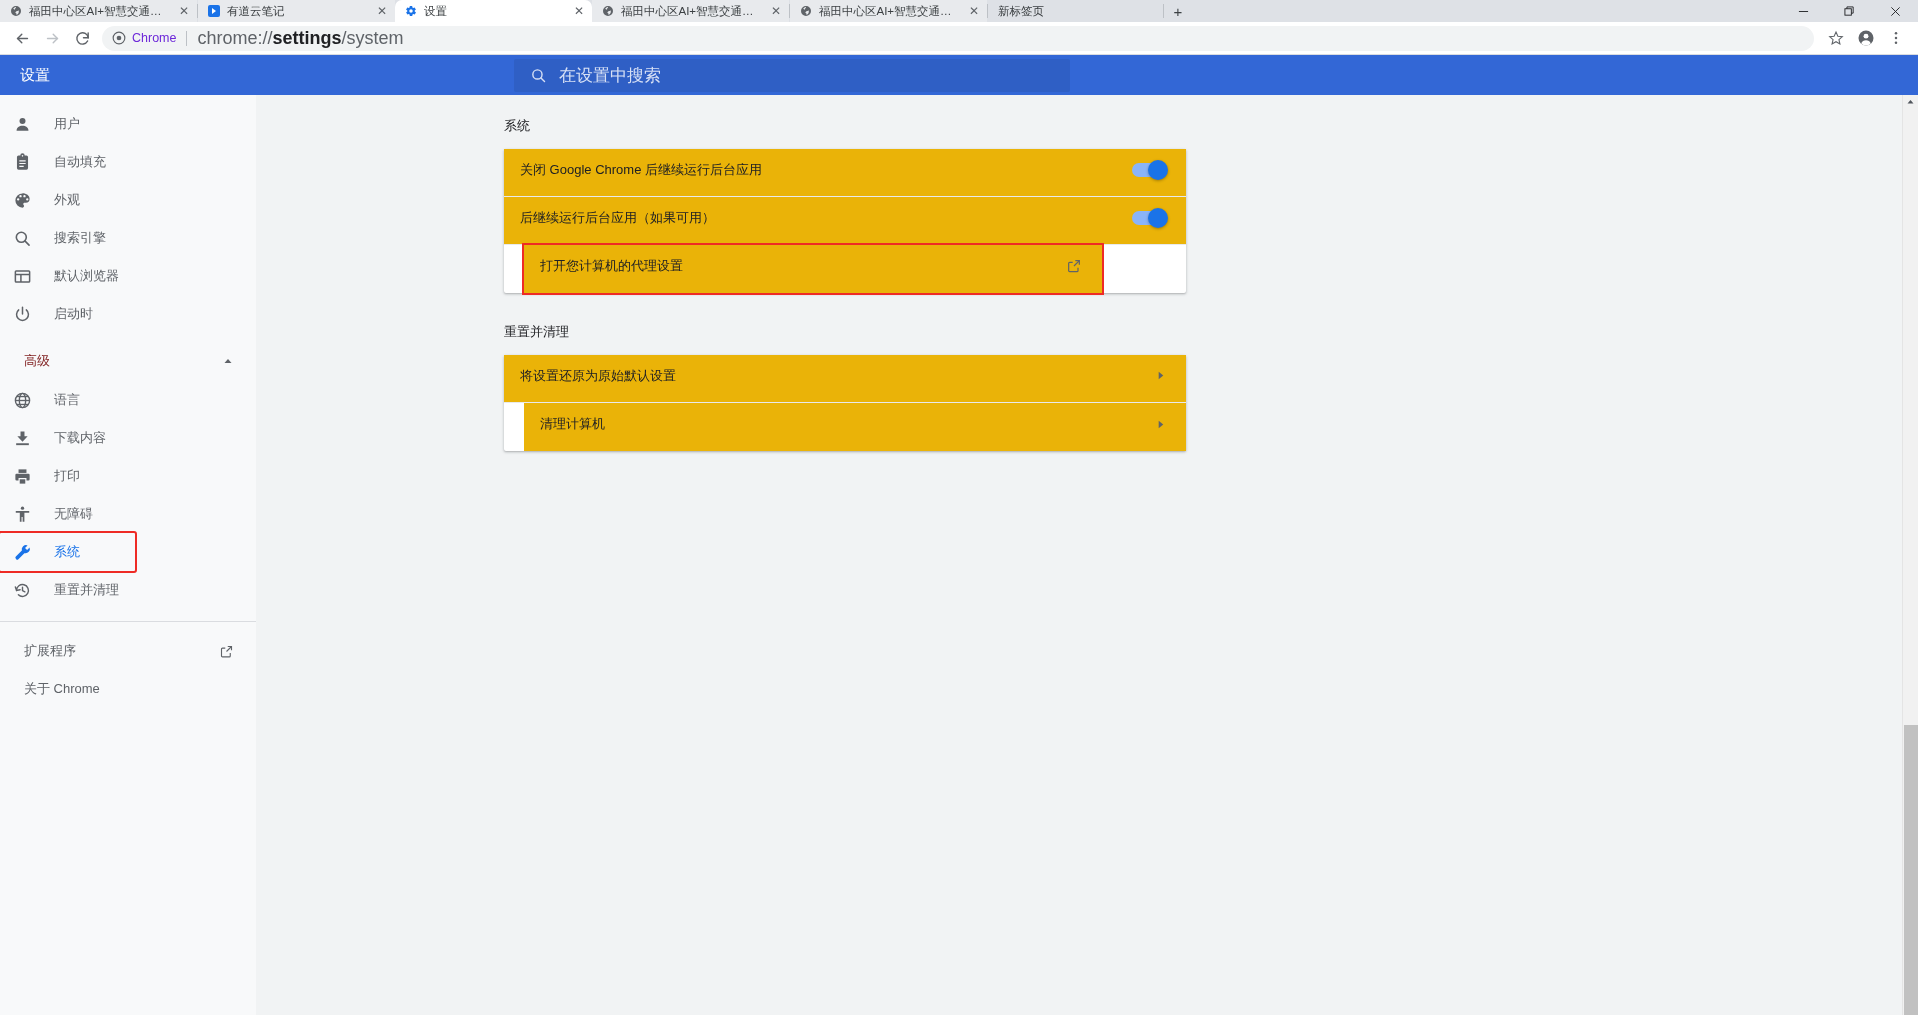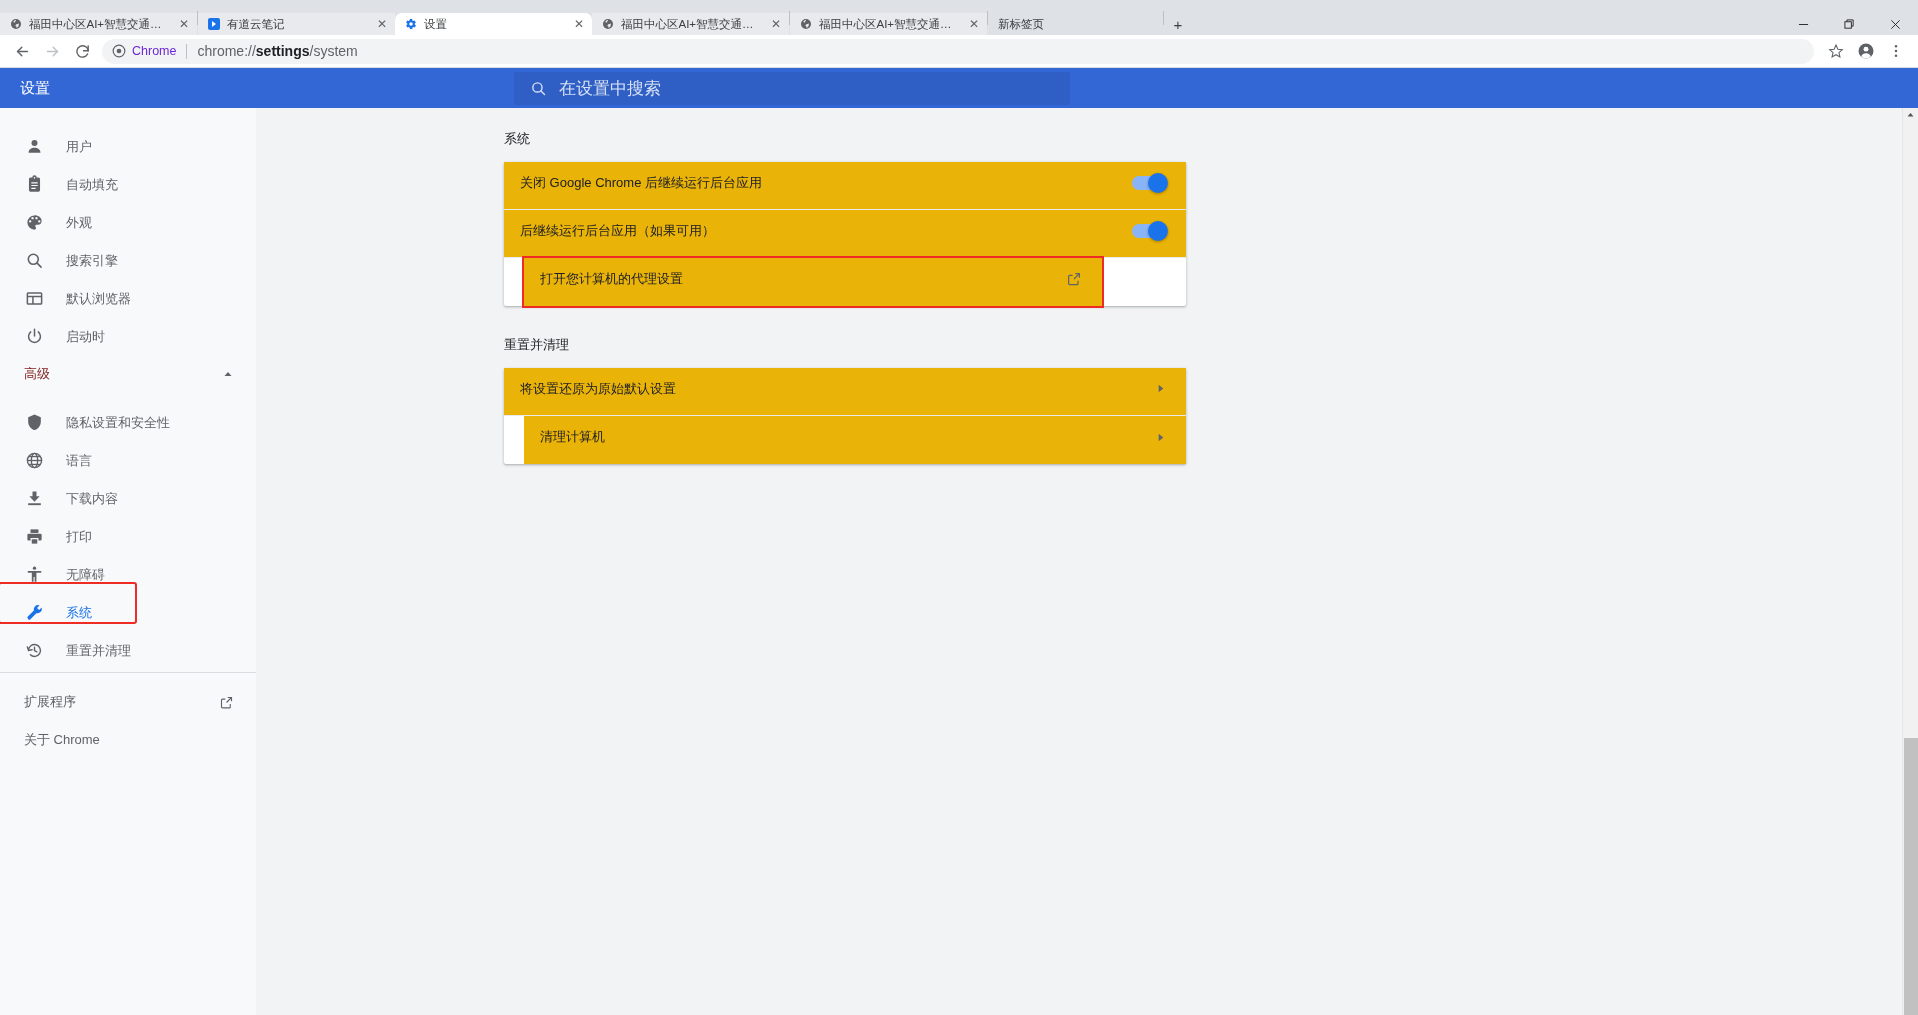--- a/index.html
+++ b/index.html
@@ -5,21 +5,21 @@
   * { box-sizing: border-box; margin: 0; padding: 0; }
   html, body {
     width: 1918px; height: 1015px;
     font-family: "Liberation Sans", "DejaVu Sans", sans-serif;
     background: #ffffff;
     overflow: hidden;
   }
 
   
   .tabstrip {
-    height: 35px;
+    height: 22px;
     background: #dee1e6;
     display: flex;
     align-items: flex-end;
     position: relative;
   }
   .tab {
     height: 22px;
     display: flex;
     align-items: center;
     padding: 0 6px 0 10px;
@@ -106,21 +106,21 @@
     flex: 0 0 auto;
   }
   .omnibox .badge-label {
     font-size: 12.5px; color: #6d28d9;
   }
   .omnibox .vdiv {
     width: 1px; height: 15px; background: #bdc1c6;
     margin: 0 3px;
   }
   .omnibox .url {
-    font-size: 14px; color: #5f6368;
+    font-size: 18px; color: #5f6368;
     white-space: nowrap; overflow: hidden; text-overflow: ellipsis;
   }
   .omnibox .url b { color: #202124; font-weight: 700; }
   .tb-right { display: flex; align-items: center; gap: 2px; flex: 0 0 auto; }
 
   
   .settings-header {
     height: 40px;
     background: #3367d6;
     display: flex;
@@ -160,23 +160,23 @@
   }
   .sidebar {
     width: 256px;
     flex: 0 0 256px;
     background: #f8f9fa;
     padding-top: 10px;
     height: 100%;
   }
   .nav-item {
     display: flex;
-    align-items: flex-end;
+    align-items: center;
     height: 38px;
-    padding-left: 24px;
+    padding-left: 12px;
     gap: 22px;
     color: #5f6368;
     font-size: 13px;
     position: relative;
   }
   .nav-item .nav-icon {
     width: 20px; height: 20px;
     flex: 0 0 20px;
     display: flex; align-items: center; justify-content: center;
     color: #5f6368;
@@ -512,28 +512,20 @@
 
     <div class="nav-group-header">
       <span class="grp-label">高级</span>
       <span>
         <svg width="12" height="12" viewBox="0 0 24 24" fill="#5f6368">
             <polygon points="12,8 19,16 5,16"></polygon>
           </svg>
       </span>
     </div>
 
-    <div class="nav-item">
-      <span class="nav-icon">
-        <svg width="19" height="19" viewBox="0 0 24 24" fill="currentColor">
-            <path d="M12 2 4 5.3v5.4c0 5 3.4 9.7 8 10.9 4.6-1.2 8-5.9 8-10.9V5.3z"></path>
-          </svg>
-      </span>
-      <span>隐私设置和安全性</span>
-    </div>
     <div class="nav-item">
       <span class="nav-icon">
         <svg width="19" height="19" viewBox="0 0 24 24" fill="none" stroke="currentColor" stroke-width="1.7">
             <circle cx="12" cy="12" r="9"></circle>
             <ellipse cx="12" cy="12" rx="4" ry="9"></ellipse>
             <line x1="3" y1="12" x2="21" y2="12"></line>
             <line x1="4.4" y1="7" x2="19.6" y2="7"></line>
             <line x1="4.4" y1="17" x2="19.6" y2="17"></line>
           </svg>
       </span>

